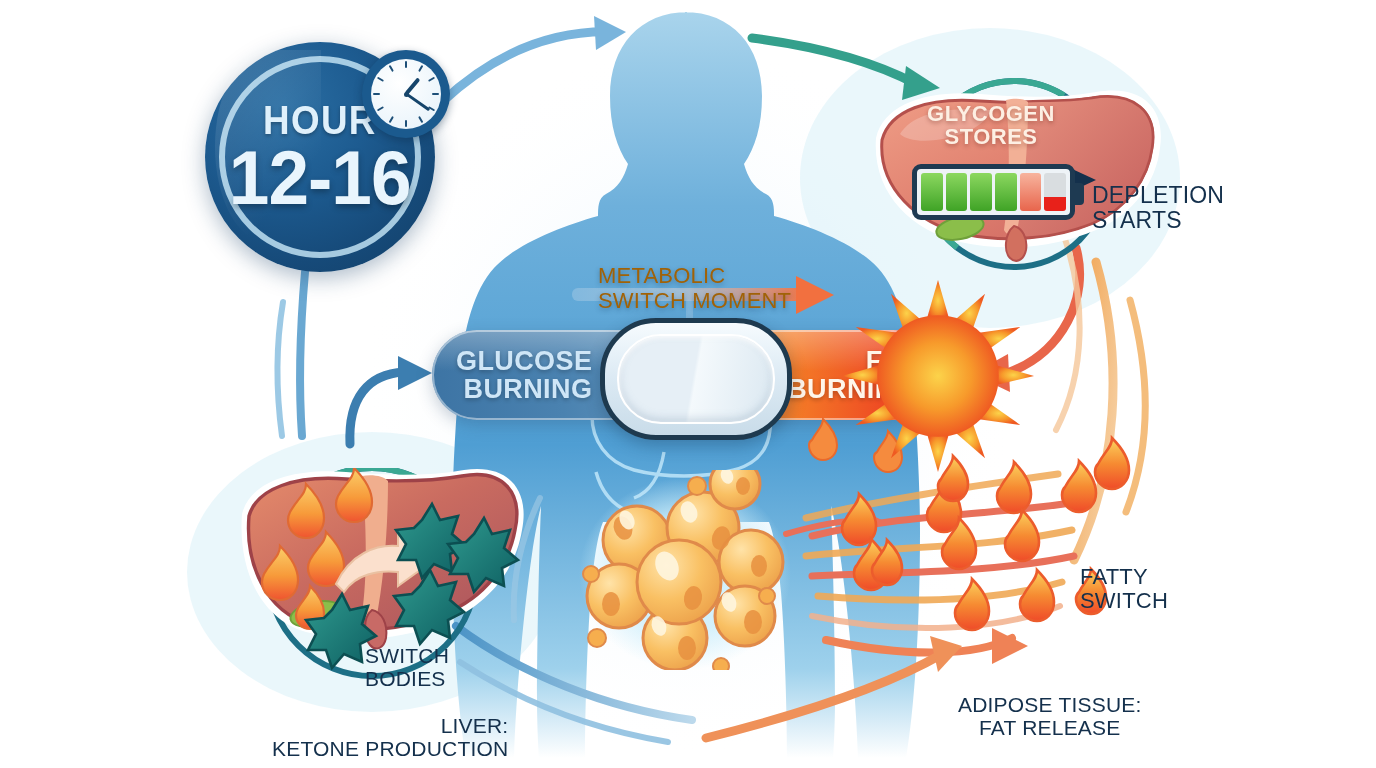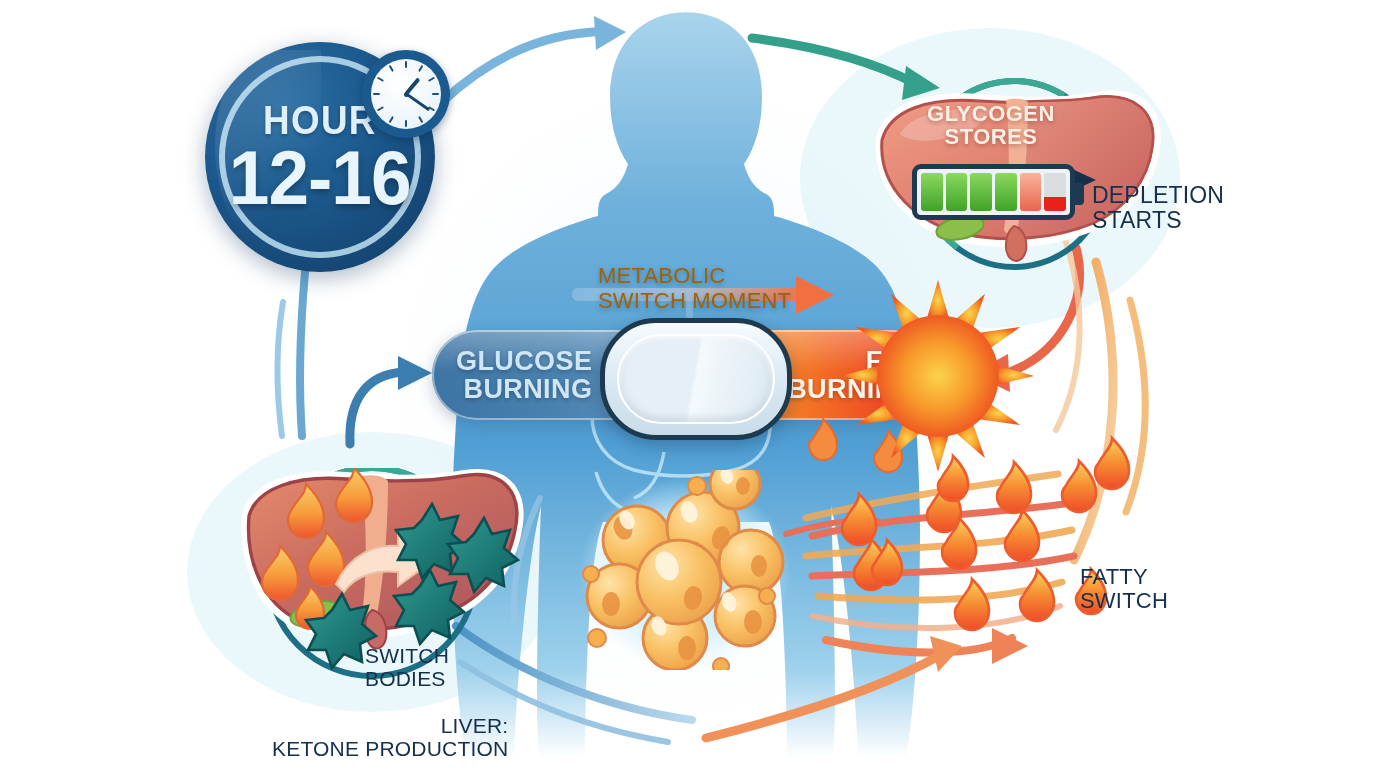--- a/index.html
+++ b/index.html
@@ -555,14 +555,18 @@
       <path d="M812 440 c5 -10 11 -13 11 -21 c9 9 14 18 14 26 c0 9 -6 15 -14 15 c-8 0 -14 -7 -14 -15 c0 -2 1 -4 3 -5 z"></path>
       <path d="M877 452 c5 -10 11 -13 11 -21 c9 9 14 18 14 26 c0 9 -6 15 -14 15 c-8 0 -14 -7 -14 -15 c0 -2 1 -4 3 -5 z"></path>
     </g>
   </svg>
 
   <div class="cap-label" id="fatty-acids-label">
     <div>FATTY</div>
     <div>SWITCH</div>
   </div>
 
+  <div class="cap-label" id="adipose-label">
+    <div>ADIPOSE TISSUE:</div>
+    <div style="text-align:center">FAT RELEASE</div>
+  </div>
 
 </div>
 
 </body></html>

